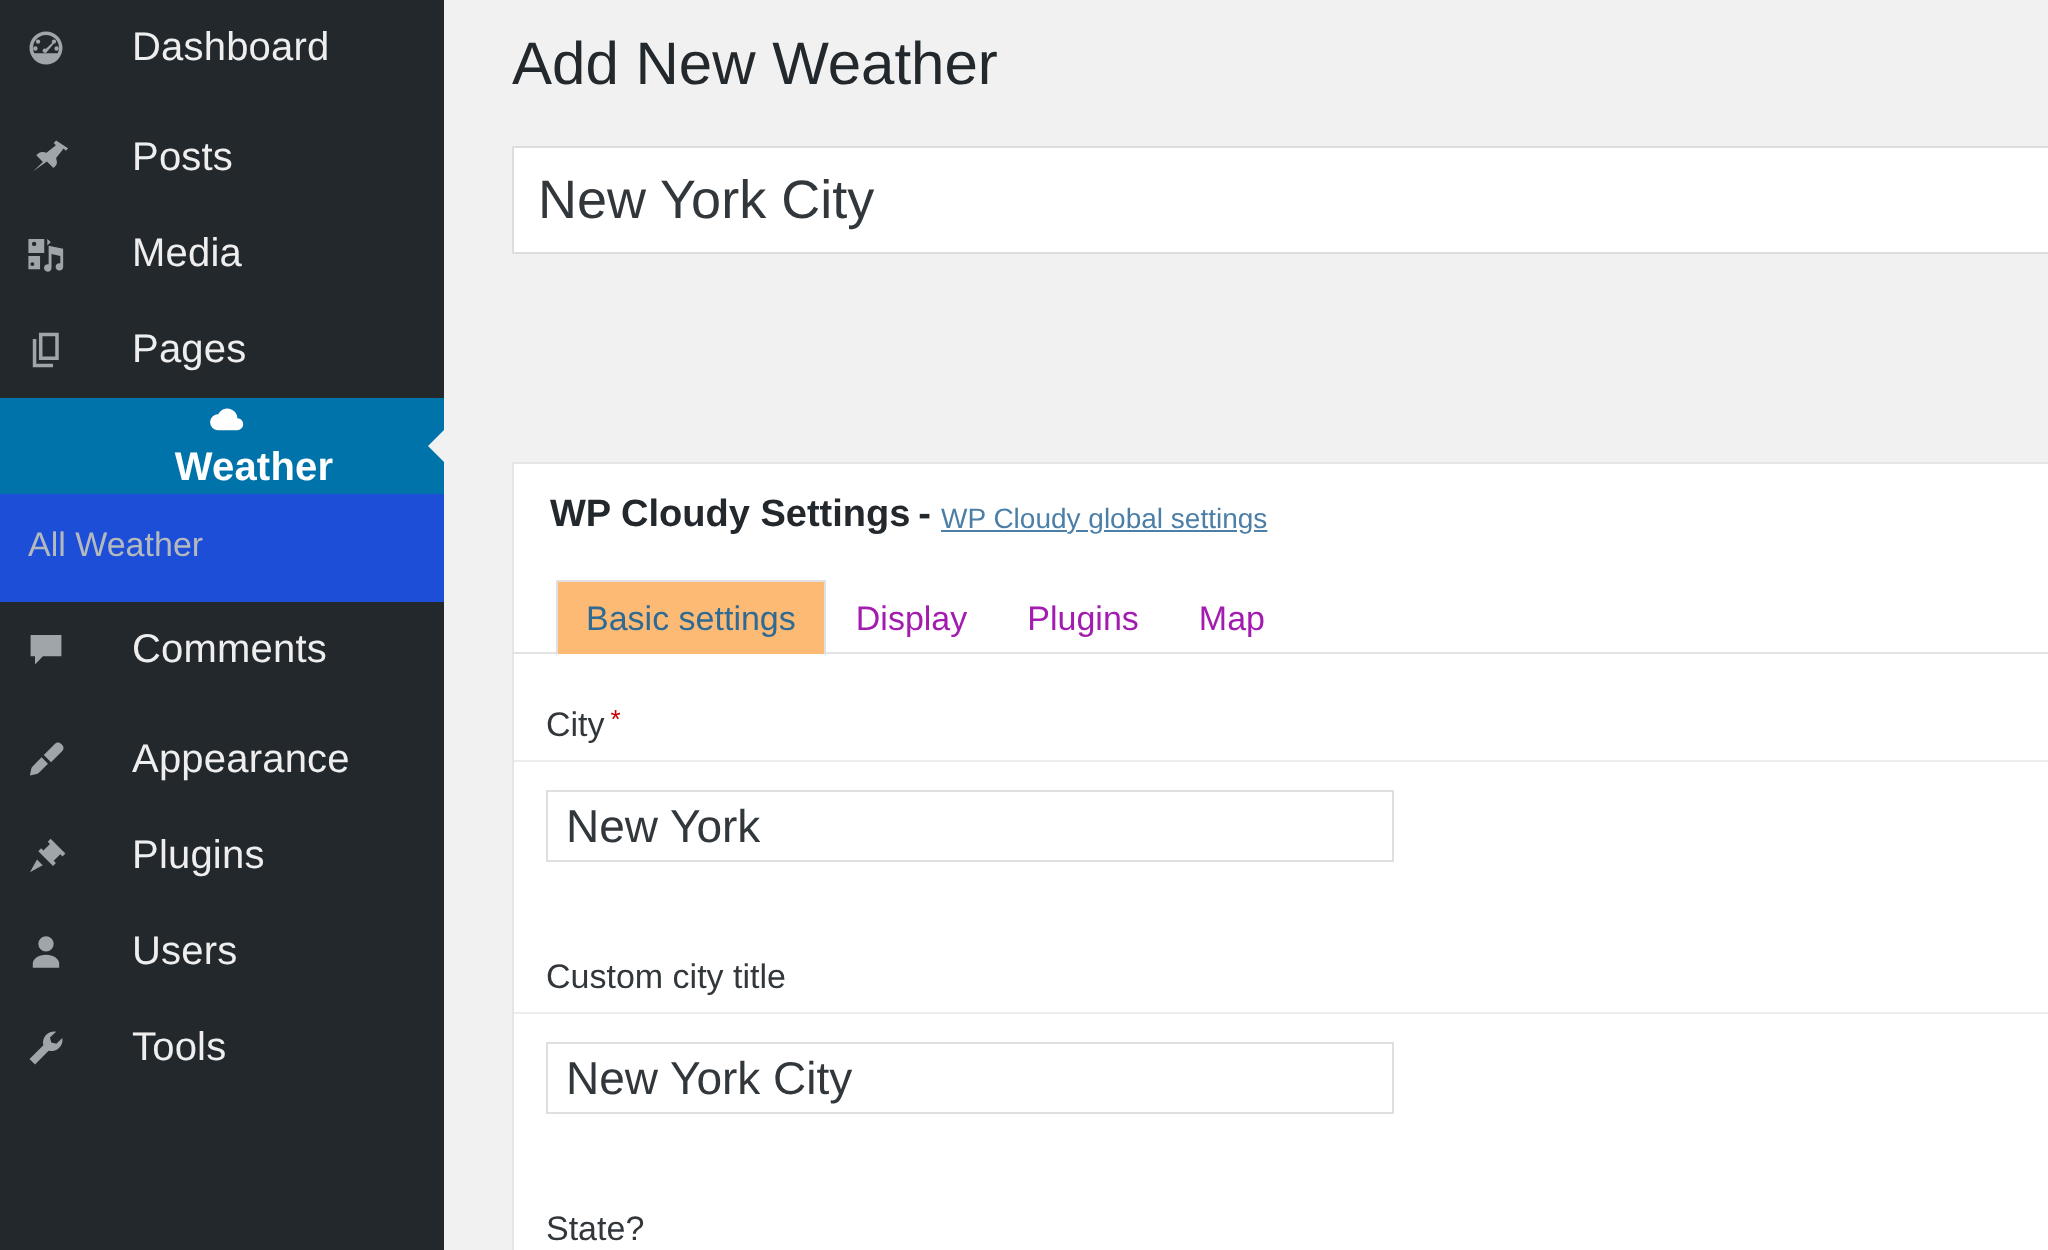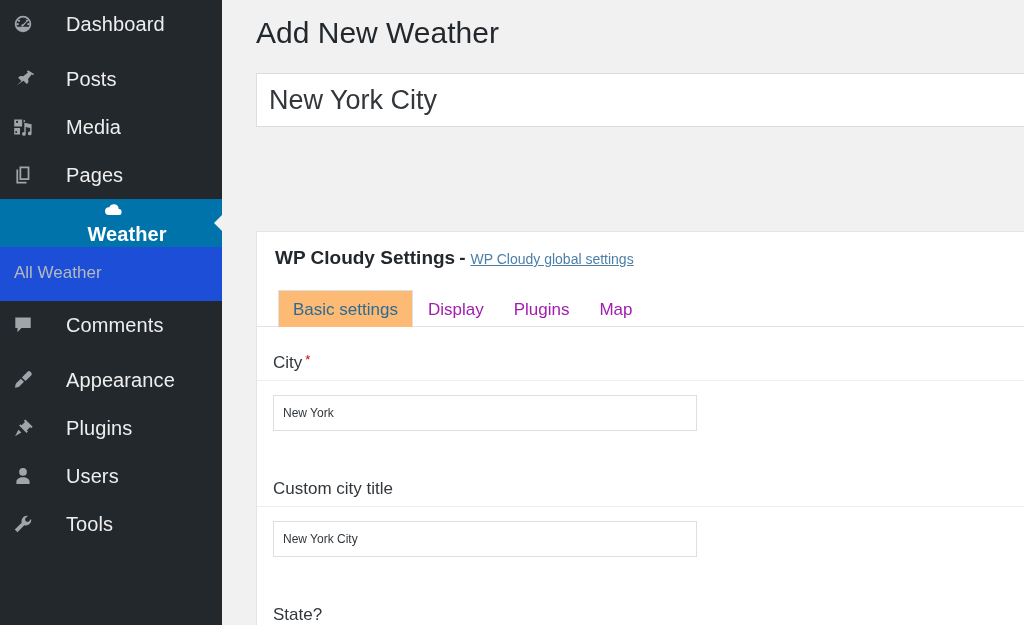--- a/index.html
+++ b/index.html
@@ -226,21 +226,21 @@
   }
 
   .text-input {
     display: block;
     margin-top: 14px;
     width: 424px;
     height: 36px;
     background: #ffffff;
     border: 1px solid #dfdfdf;
     font-family: "Liberation Sans", sans-serif;
-    font-size: 12px;
+    font-size: 23px;
     color: #32373c;
     padding: 0 9px;
     outline: none;
   }
 
   .spacer-20 { height: 22px; }
 </style>
 </head>
 <body>
 

